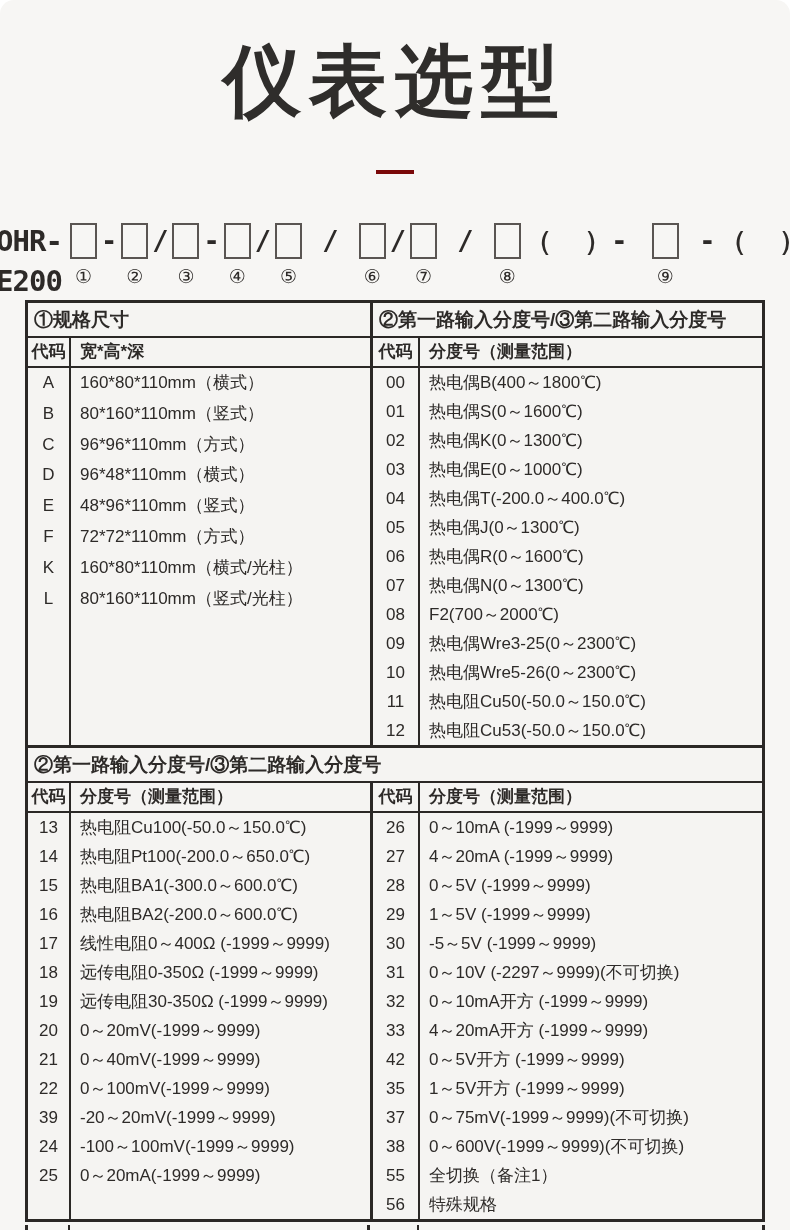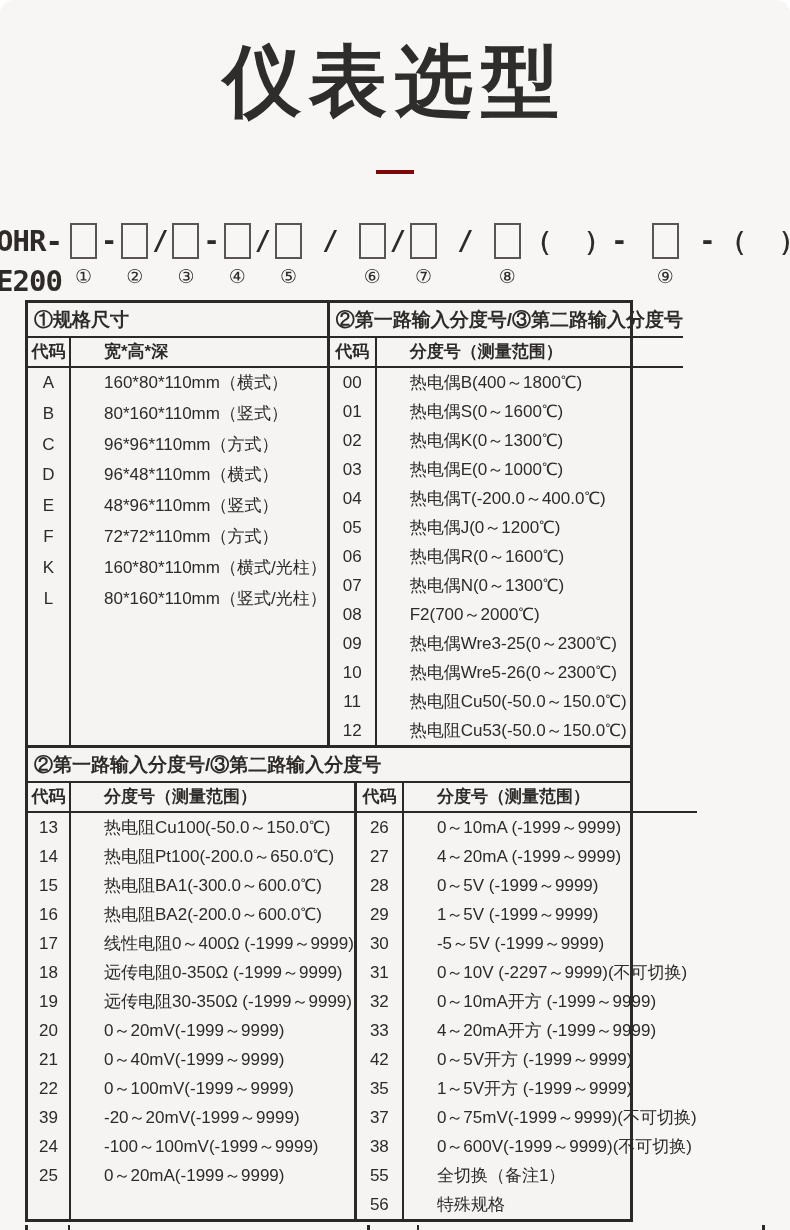--- a/index.html
+++ b/index.html
@@ -36,35 +36,35 @@
   .seg .sep-text {
     font-family:"DejaVu Sans Mono", monospace;
     font-size:27px; font-weight:bold; line-height:40px; white-space:pre;
   }
   .seg .seg-label {
     margin-top:5px; font-size:19px; line-height:20px; color:#2d2a28;
     font-family:"DejaVu Serif", serif;
   }
   
   .table-wrap {
-    position:absolute; top:300px; left:25px; width:608px;
+    position:absolute; top:300px; left:25px; width:740px;
     border:3px solid #2b2826; background:#f5f4f2;
     font-size:17px;
   }
   .sec1 { display:flex; }
   .pane-l { width:345px; border-right:3px solid #2b2826; }
   .pane-r { flex:1; }
   .band {
     height:35px; line-height:33px; border-bottom:2px solid #2b2826;
     font-weight:bold; font-size:19px; padding-left:6px; white-space:nowrap;
   }
   .colhdr { display:flex; height:30px; line-height:28px; border-bottom:2px solid #2b2826; font-weight:bold; font-size:17px; }
   .c-code { width:43px; border-right:2px solid #2b2826; text-align:center; flex-shrink:0; }
   .pane-r .c-code, .sec2 .half-r .c-code { width:47px; }
-  .c-desc { flex:1; padding-left:9px; white-space:nowrap; overflow:hidden;margin-left:24px; }
+  .c-desc { flex:1; padding-left:9px; white-space:nowrap; overflow:hidden; }
   .tbody { }
   .row { display:flex; }
   .sec1 .pane-l .row { height:30.8px; line-height:30.8px; }
   .sec1 .pane-r .row { height:29px; line-height:29px; }
   .sec1 .pane-l .tbody, .sec1 .pane-r .tbody { height:377px; }
   .sec1 .tbody { display:flex; flex-direction:column; }
   .sec2 { border-top:3px solid #2b2826; }
   .sec2 .band { border-bottom:2px solid #2b2826; }
   .sec2-cols { display:flex; }
   .half-l { width:345px; border-right:3px solid #2b2826; }
@@ -278,21 +278,21 @@
             <div class="row">
               <div class="c-code">03</div>
               <div class="c-desc">热电偶E(0～1000℃)</div>
             </div>
             <div class="row">
               <div class="c-code">04</div>
               <div class="c-desc">热电偶T(-200.0～400.0℃)</div>
             </div>
             <div class="row">
               <div class="c-code">05</div>
-              <div class="c-desc">热电偶J(0～1200℃)</div>
+              <div class="c-desc">热电偶J(0～1300℃)</div>
             </div>
             <div class="row">
               <div class="c-code">06</div>
               <div class="c-desc">热电偶R(0～1600℃)</div>
             </div>
             <div class="row">
               <div class="c-code">07</div>
               <div class="c-desc">热电偶N(0～1300℃)</div>
             </div>
             <div class="row">

